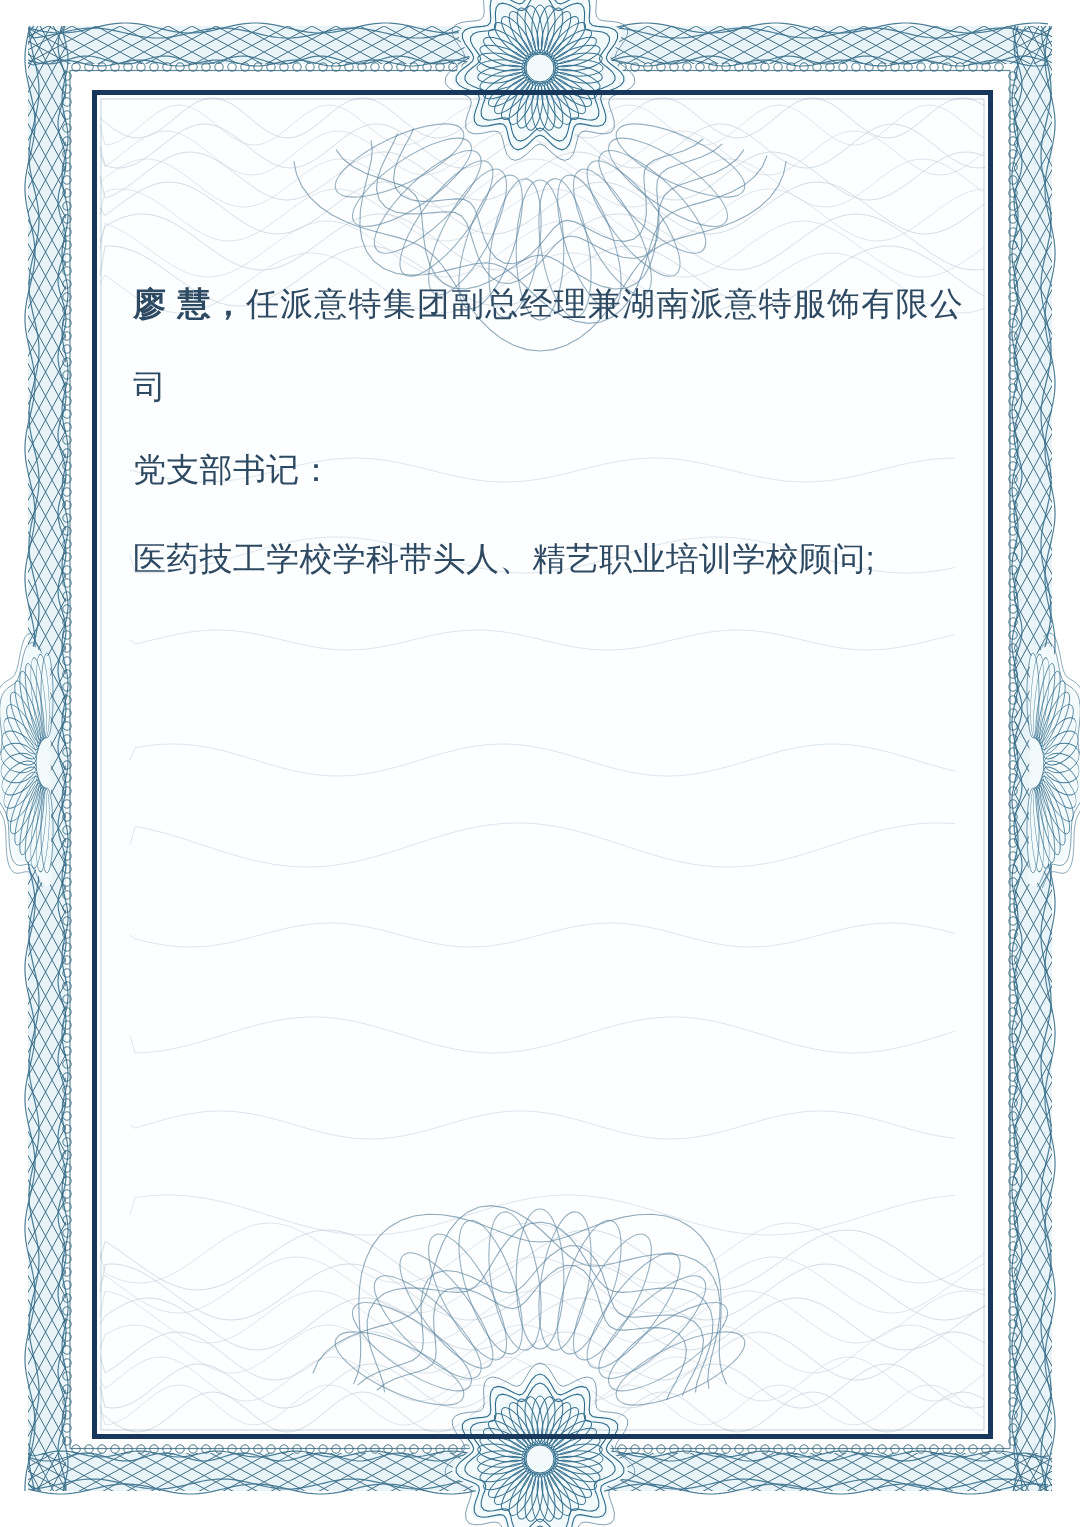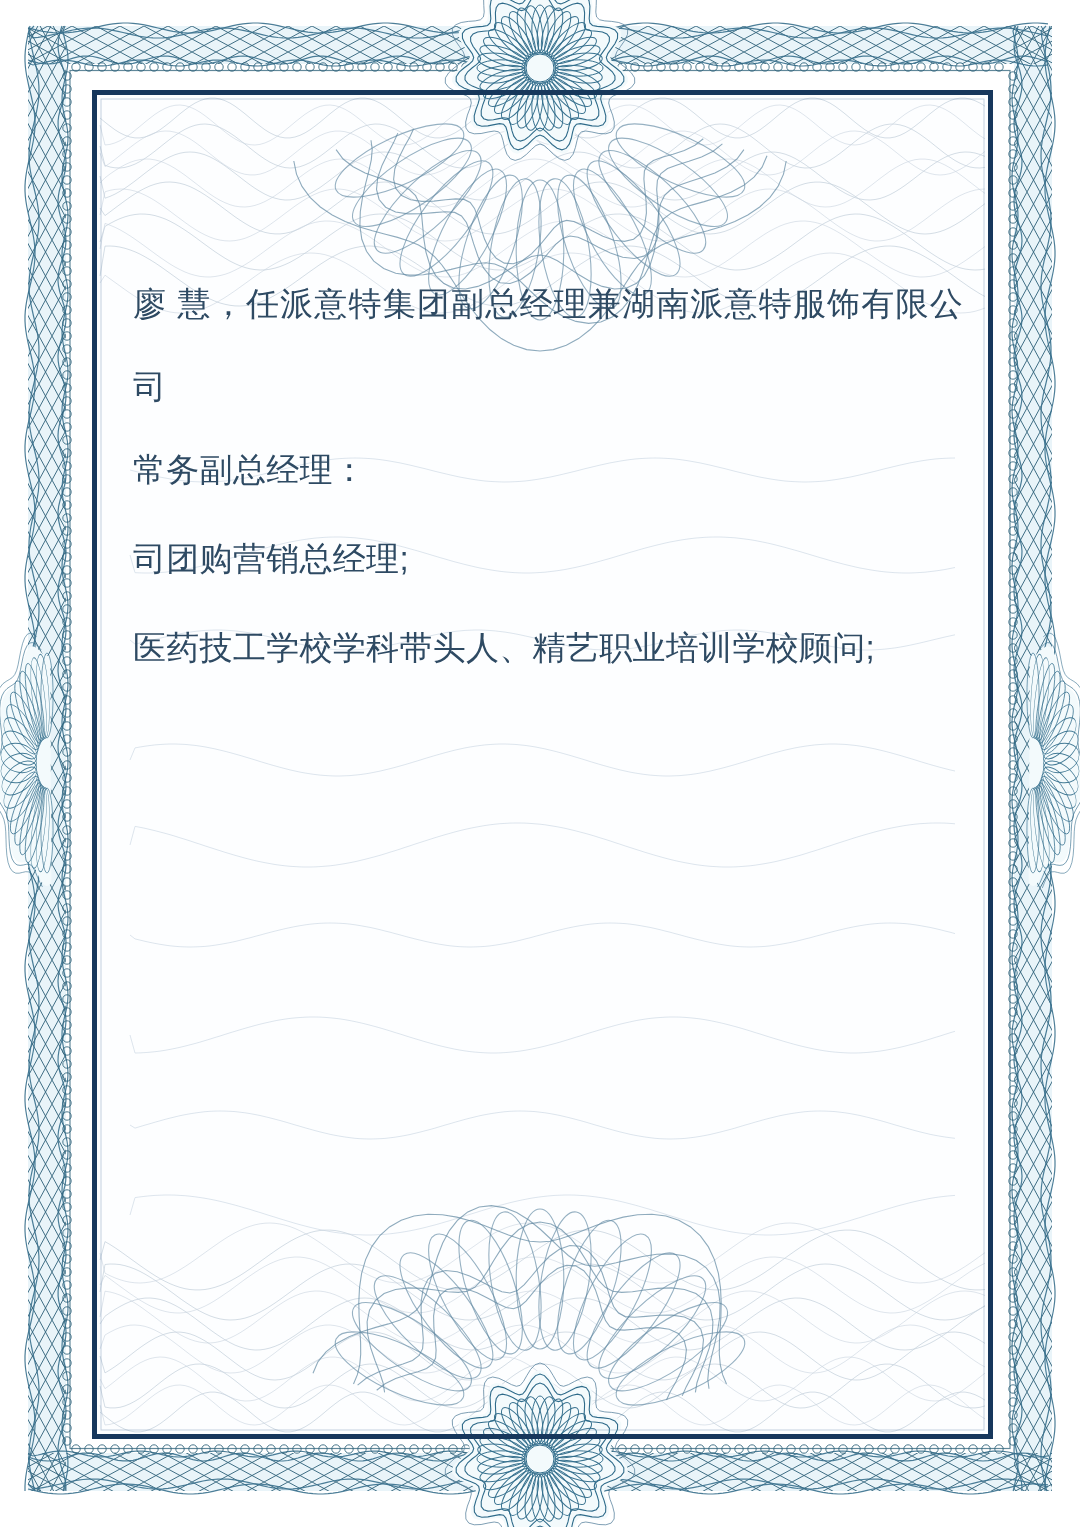--- a/index.html
+++ b/index.html
@@ -4,21 +4,21 @@
 <style>
   html,body{margin:0;padding:0;background:#ffffff;}
   body{width:1080px;height:1527px;overflow:hidden;
        font-family:"Liberation Sans","DejaVu Sans",sans-serif;}
   .page{position:relative;width:1080px;height:1527px;background:#ffffff;overflow:hidden;}
   #border-art{position:absolute;left:0;top:0;z-index:1;}
   .content{position:absolute;left:133px;top:262px;width:830px;z-index:5;}
   .para{margin:0 0 6px 0;}
   .ln{font-size:33px;line-height:83px;letter-spacing:0.3px;color:#2e4a63;font-weight:500;}
   .fill{text-align:justify;text-align-last:justify;}
-  .name{font-weight:400;}
+  .name{font-weight:700;}
 </style>
 </head>
 <body>
 
 <div class="page">
 
   <svg id="border-art" width="1080" height="1527" viewBox="0 0 1080 1527">
       <defs>
         <pattern id="netH" width="24" height="13" patternUnits="userSpaceOnUse">
           <path d="M0,0L24,13M24,0L0,13" stroke="#2c6078" stroke-width="1" fill="none" opacity="0.9"></path>
@@ -640,28 +640,27 @@
         <path d="M86.0,0.0L91.3,4.8L94.6,9.9L94.7,15.0L91.4,19.4L85.6,22.9L78.9,25.6L73.0,28.0L69.5,30.9L68.7,35.0L70.1,40.5L72.6,47.1L74.3,54.0L74.1,60.0L71.2,64.1L65.8,65.8L58.9,65.5L51.9,64.0L45.8,63.0L41.4,63.8L38.7,67.0L37.0,72.6L35.4,79.5L33.1,86.2L29.5,90.8L24.8,92.4L19.3,90.7L13.7,86.5L8.6,81.5L4.1,77.5L0.0,76.0L-4.1,77.5L-8.6,81.5L-13.7,86.5L-19.3,90.7L-24.8,92.4L-29.5,90.8L-33.1,86.2L-35.4,79.5L-37.0,72.6L-38.7,67.0L-41.4,63.8L-45.8,63.0L-51.9,64.0L-58.9,65.5L-65.8,65.8L-71.2,64.1L-74.1,60.0L-74.3,54.0L-72.6,47.1L-70.1,40.5L-68.7,35.0L-69.5,30.9L-73.0,28.0L-78.9,25.6L-85.6,22.9L-91.4,19.4L-94.7,15.0L-94.6,9.9L-91.3,4.8L-86.0,0.0L-80.4,-4.2L-76.4,-8.0L-75.2,-11.9L-76.9,-16.3L-80.6,-21.6L-84.7,-27.5L-87.5,-33.6L-87.7,-39.0L-84.6,-43.1L-78.8,-45.5L-71.7,-46.6L-64.8,-47.1L-59.6,-48.2L-56.6,-51.0L-55.8,-55.8L-56.2,-62.4L-56.4,-69.6L-55.3,-76.1L-52.3,-80.5L-47.3,-82.0L-41.1,-80.7L-34.6,-77.6L-28.6,-74.4L-23.6,-72.7L-19.8,-73.7L-16.5,-77.6L-13.2,-83.4L-9.4,-89.6L-4.9,-94.3L-0.0,-96.0L4.9,-94.3L9.4,-89.6L13.2,-83.4L16.5,-77.6L19.8,-73.7L23.6,-72.7L28.6,-74.4L34.6,-77.6L41.1,-80.7L47.3,-82.0L52.3,-80.5L55.3,-76.1L56.4,-69.6L56.2,-62.4L55.8,-55.8L56.6,-51.0L59.6,-48.2L64.8,-47.1L71.7,-46.6L78.8,-45.5L84.6,-43.1L87.7,-39.0L87.5,-33.6L84.7,-27.5L80.6,-21.6L76.9,-16.3L75.2,-11.9L76.4,-8.0L80.4,-4.2L86.0,-0.0Z" stroke="#5f87a1" stroke-width="1" opacity="0.8"></path>
       </g>
       <rect x="94.5" y="92.5" width="896" height="1344" fill="none" stroke="#17375c" stroke-width="5"></rect>
       <rect x="101" y="99" width="883" height="1331" fill="none" stroke="#7d9ab5" stroke-width="1" opacity="0.45"></rect>
     </svg>
 
   <div class="content">
 
     <div class="para">
       <div class="ln fill"><span class="name">廖 慧，</span><span>任派意特集团副总经理兼湖南派意特服饰有限公司</span></div>
-      <div class="ln">常务副总经理：</div>
+      <div class="ln">党支部书记：</div>
     </div>
 
     <div class="para">
     </div>
 
     <div class="para">
-      <div class="ln">司团购营销总经理;</div>
     </div>
 
 
     <div class="para">
       <div class="ln">医药技工学校学科带头人、精艺职业培训学校顾问;</div>
     </div>
 
   </div>
 </div>
 

